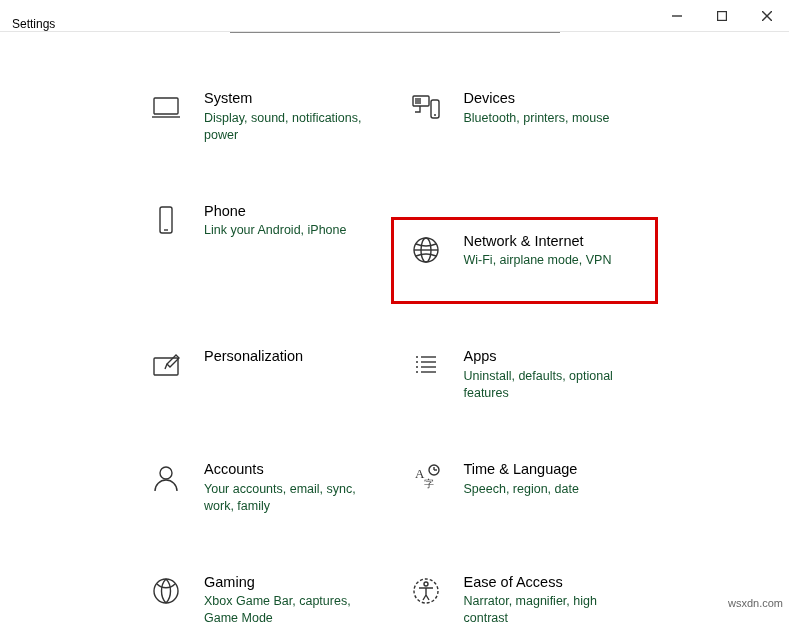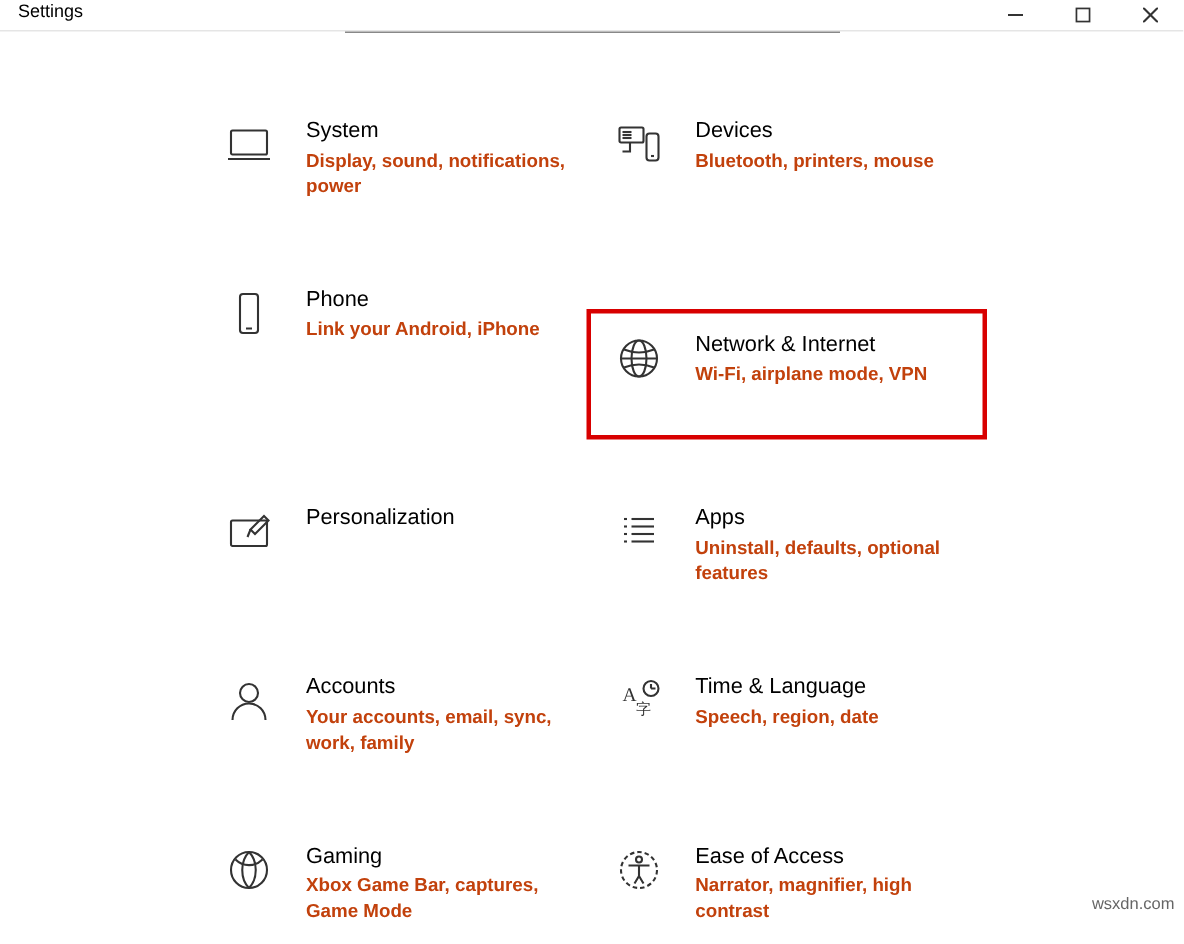--- a/index.html
+++ b/index.html
@@ -5,23 +5,23 @@
   * { box-sizing: border-box; margin: 0; padding: 0; }
   body {
     font-family: "Segoe UI", Arial, sans-serif;
     background: #fff;
     width: 789px;
     height: 629px;
     overflow: hidden;
     position: relative;
   }
   .titlebar {
-    height: 21px;
-    display: flex;
-    align-items: flex-start;
+    height: 32px;
+    display: flex;
+    align-items: flex-end;
     border-bottom: 1px solid #e5e5e5;
   }
   .titlebar .title {
     font-size: 12px;
     padding-left: 12px;
     color: #000;
   }
   .winctrl {
     margin-left: auto;
     display: flex;
@@ -65,25 +65,24 @@
     align-items: center;
     justify-content: center;
   }
   .tile .txt .hd {
     font-size: 14.5px;
     color: #000;
     line-height: 1.3;
   }
   .tile .txt .sub {
     font-size: 12.5px;
-    color: #c2410c;
+    color: #14532d;
     line-height: 1.35;
     margin-top: 2px;
     max-width: 180px;
-    font-weight: bold;
   }
   .highlighted {
     outline: 3px solid #d80000;
     outline-offset: 6px;
     padding-bottom: 26px;
     margin-top: 30px;
   }
   .watermark {
     position: absolute;
     right: 6px;

